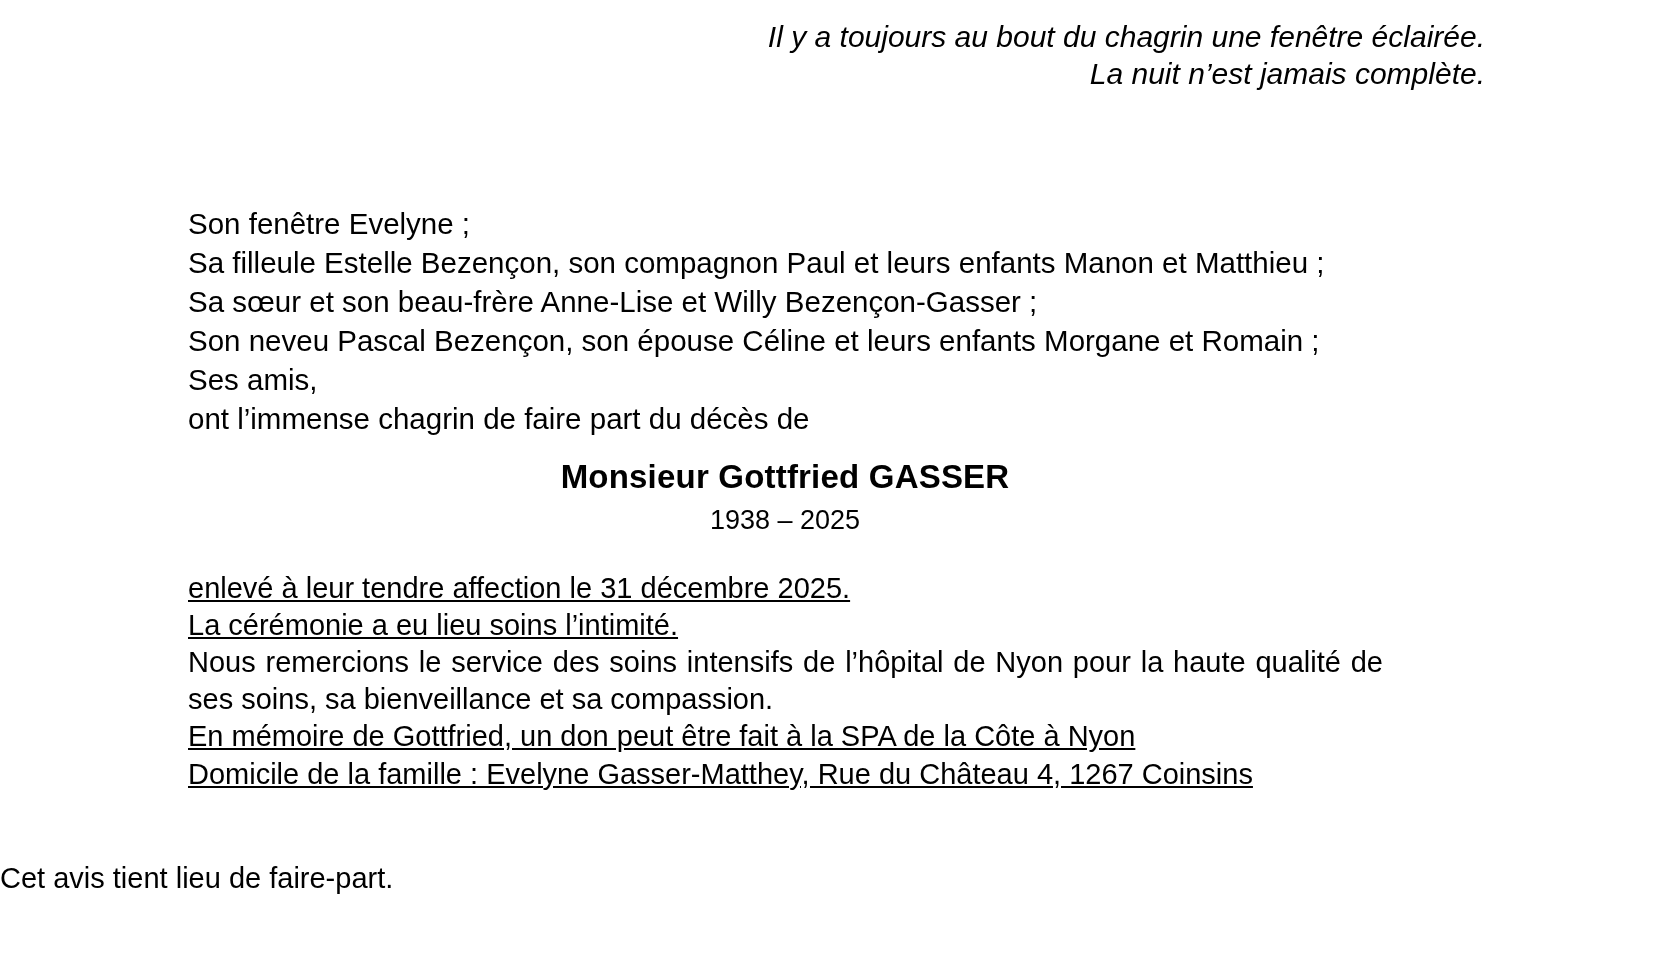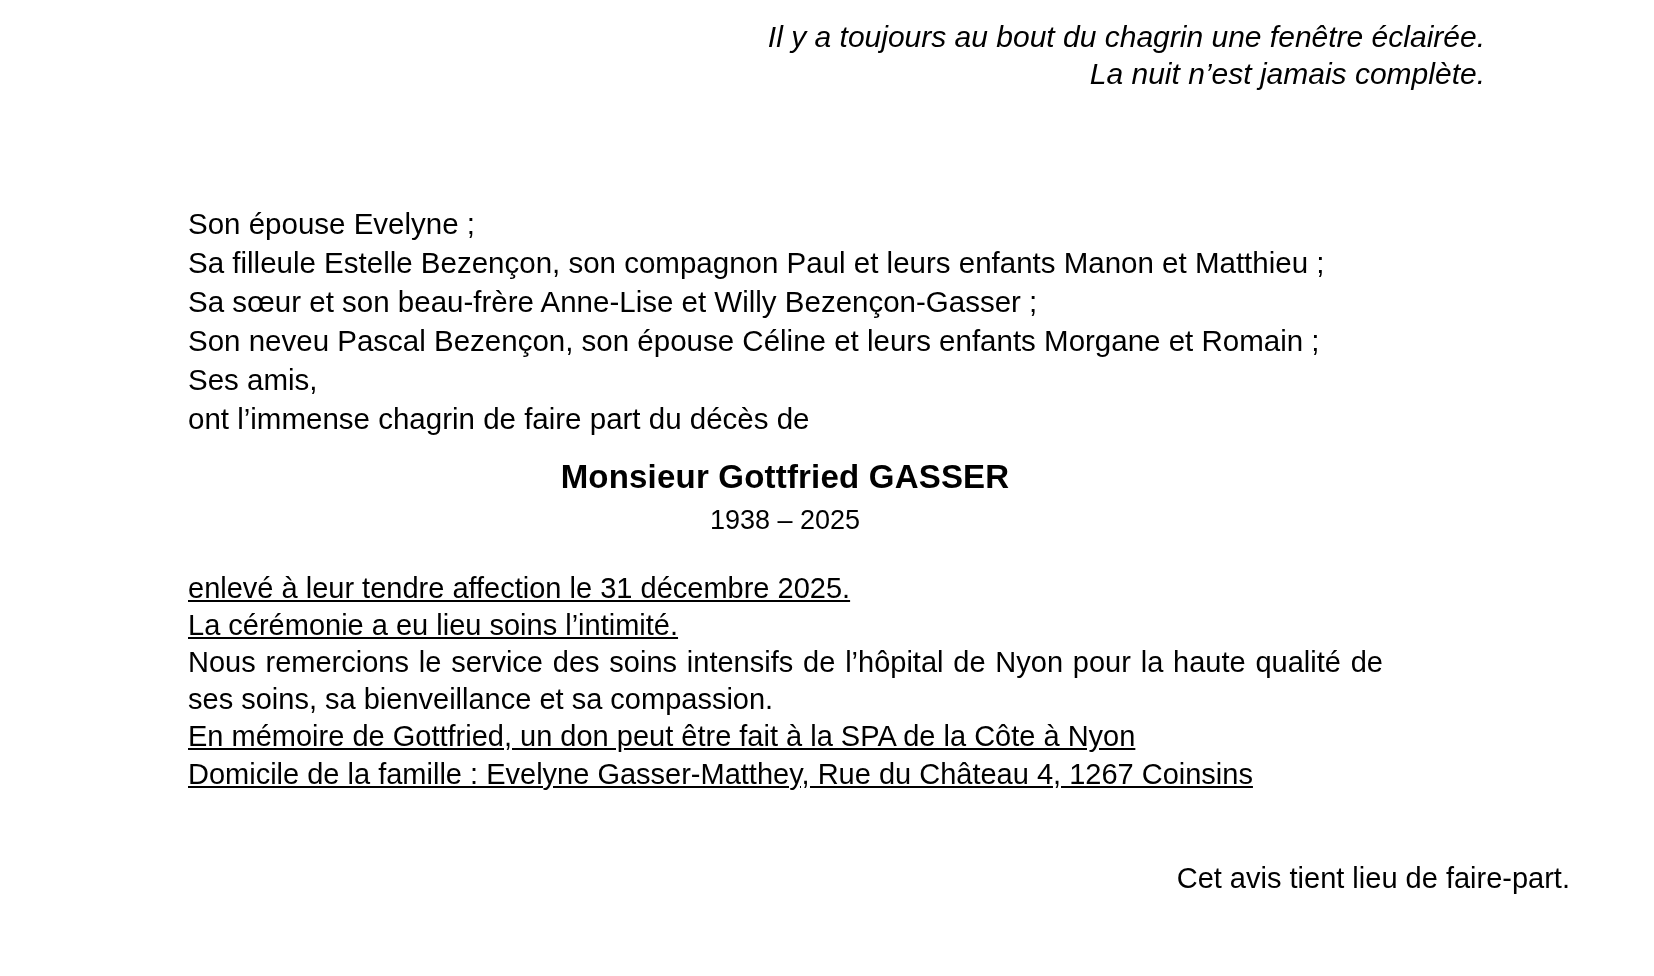--- a/index.html
+++ b/index.html
@@ -97,36 +97,36 @@
   .body-text .nowrap {
     white-space: nowrap;
   }
 
   
   .footer {
     position: absolute;
     top: 862px;
     left: 0;
     width: 1570px;
-    text-align: right;
+    text-align: left;
     font-size: 29px;
   }
 </style>
 </head>
 <body>
 
 <div class="page">
 
   <div class="epigraph">
     <span class="line">Il y a toujours au bout du chagrin une fenêtre éclairée.</span>
     <span class="line">La nuit n’est jamais complète.</span>
   </div>
 
   <div class="family">
-    <span class="line">Son épouse Evelyne ;</span>
+    <span class="line">Son fenêtre Evelyne ;</span>
     <span class="line">Sa filleule Estelle Bezençon, son compagnon Paul et leurs enfants Manon et Matthieu ;</span>
     <span class="line">Sa sœur et son beau-frère Anne-Lise et Willy Bezençon-Gasser ;</span>
     <span class="line">Son neveu Pascal Bezençon, son épouse Céline et leurs enfants Morgane et Romain ;</span>
     <span class="line">Ses amis,</span>
     <span class="line">ont l’immense chagrin de faire part du décès de</span>
   </div>
 
   <div class="deceased">
     <span class="name">Monsieur Gottfried GASSER</span>
     <span class="years">1938 – 2025</span>

